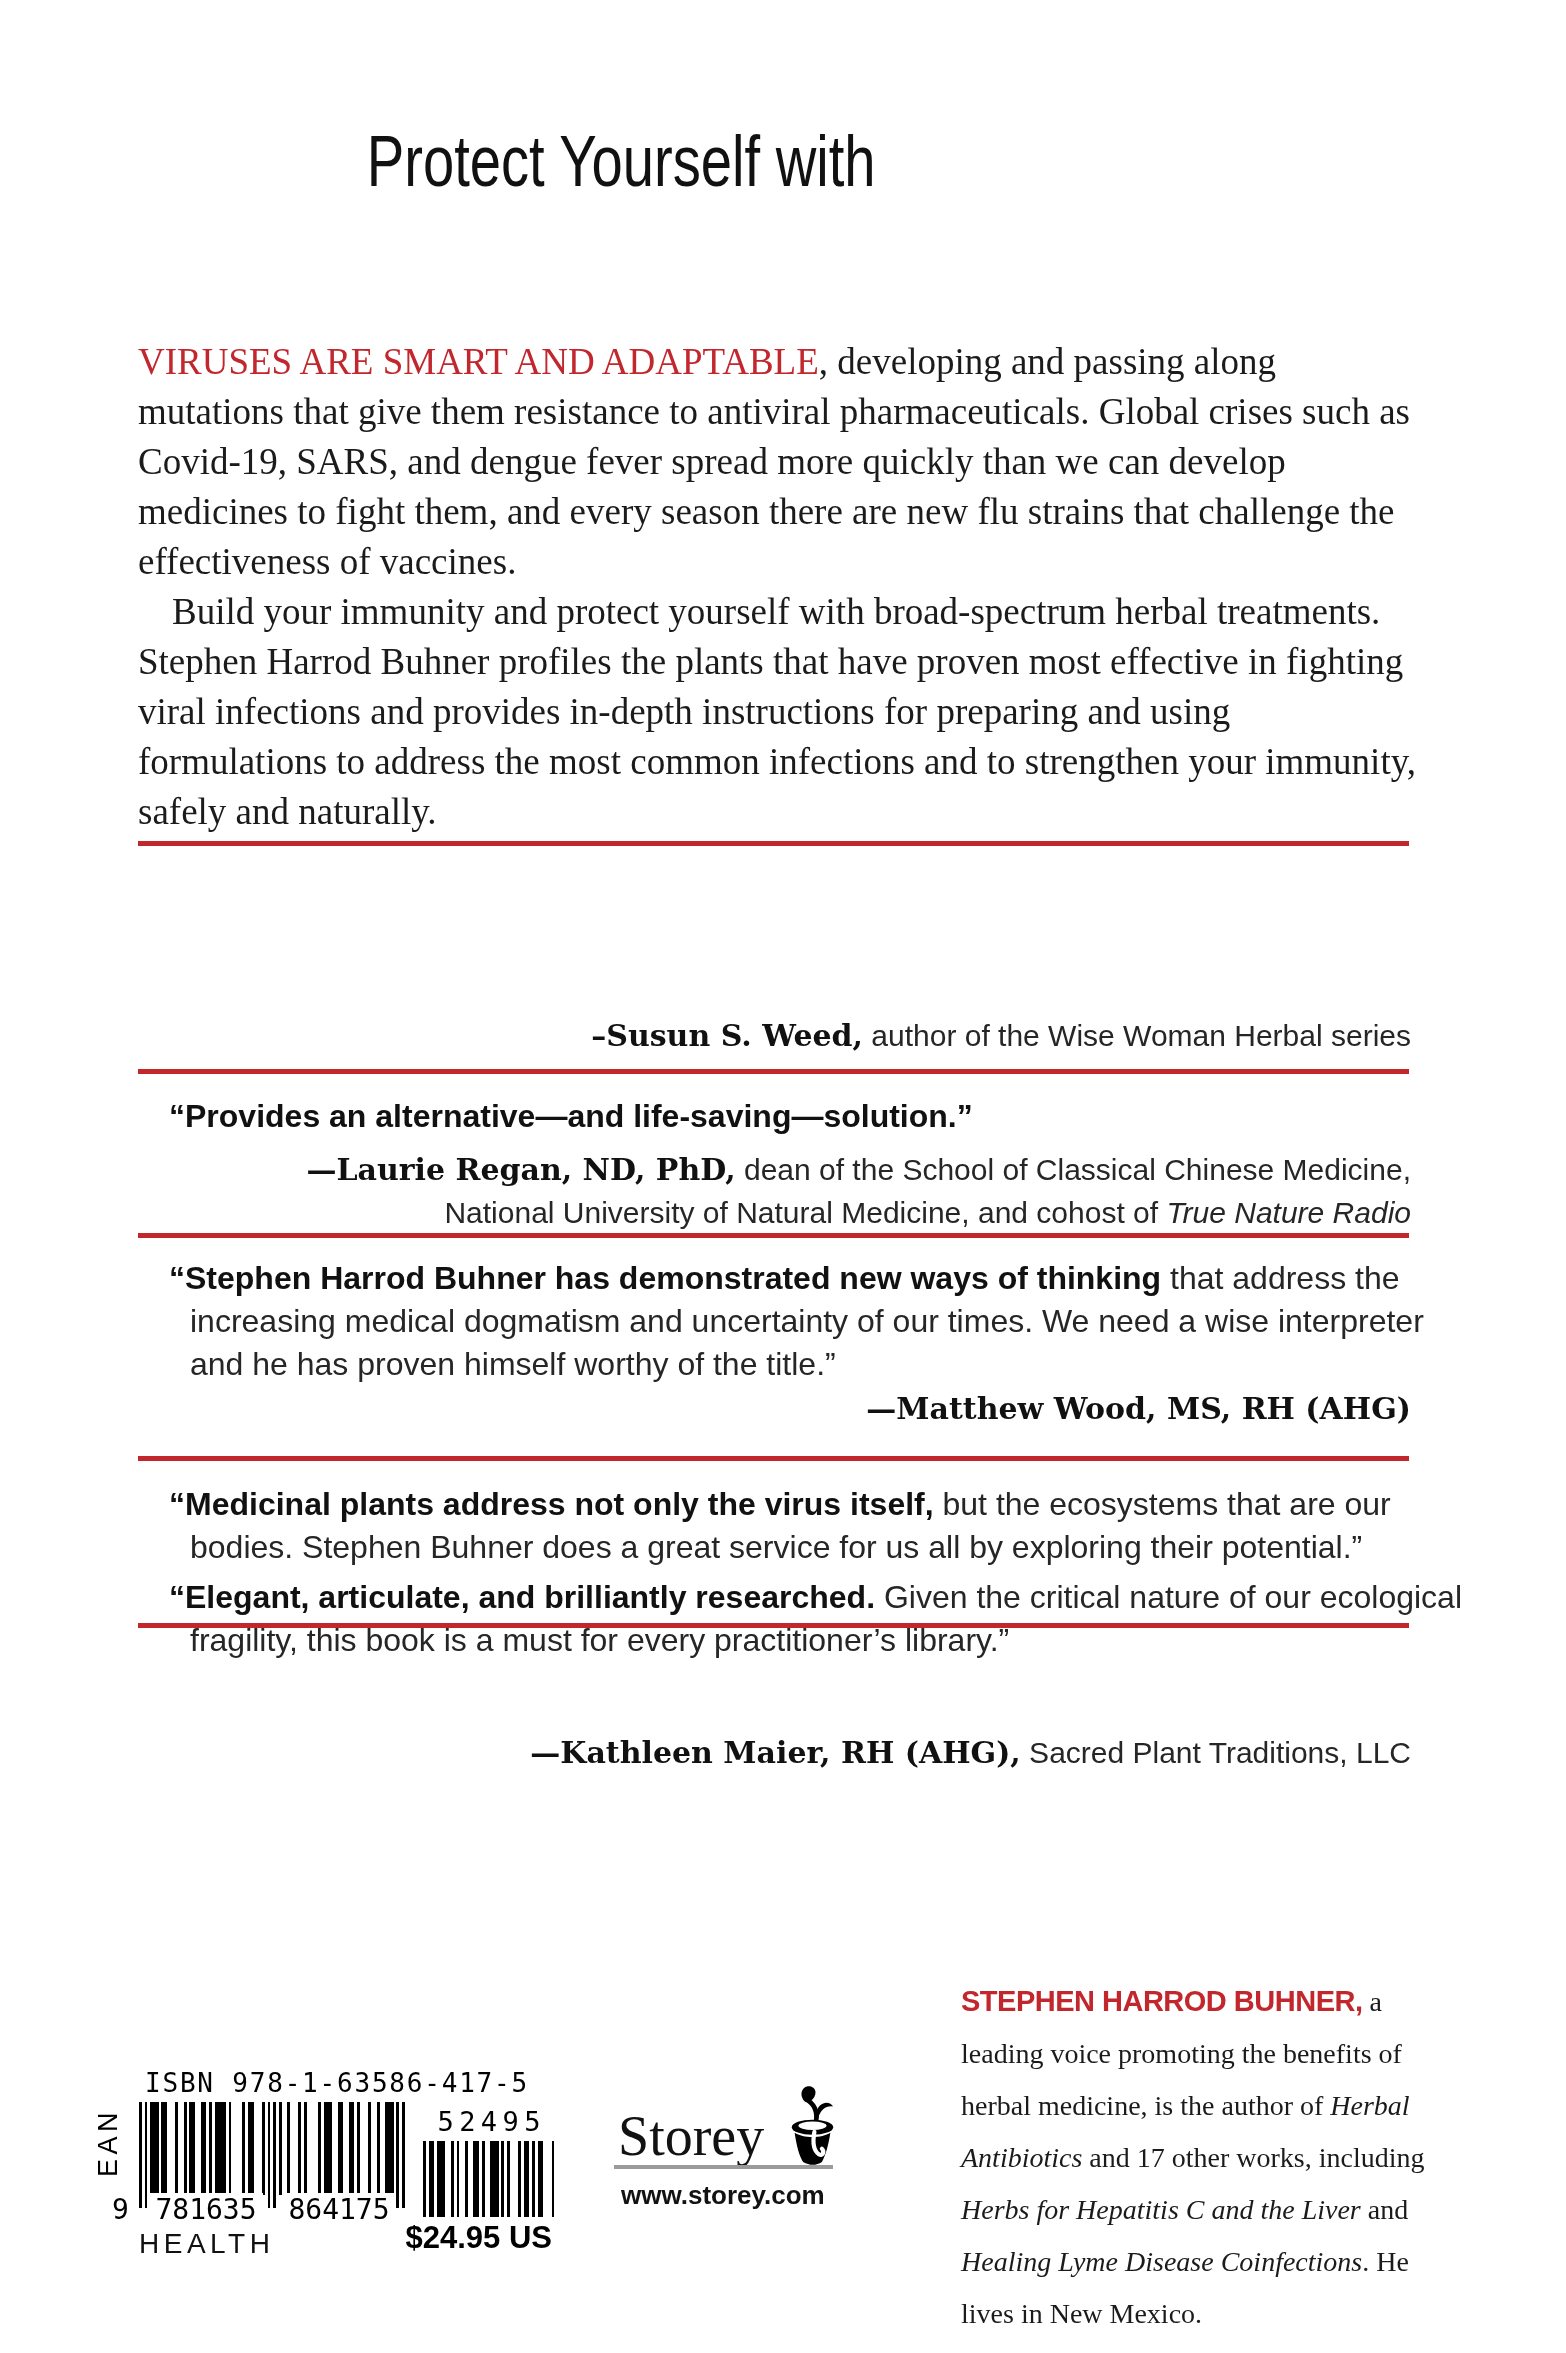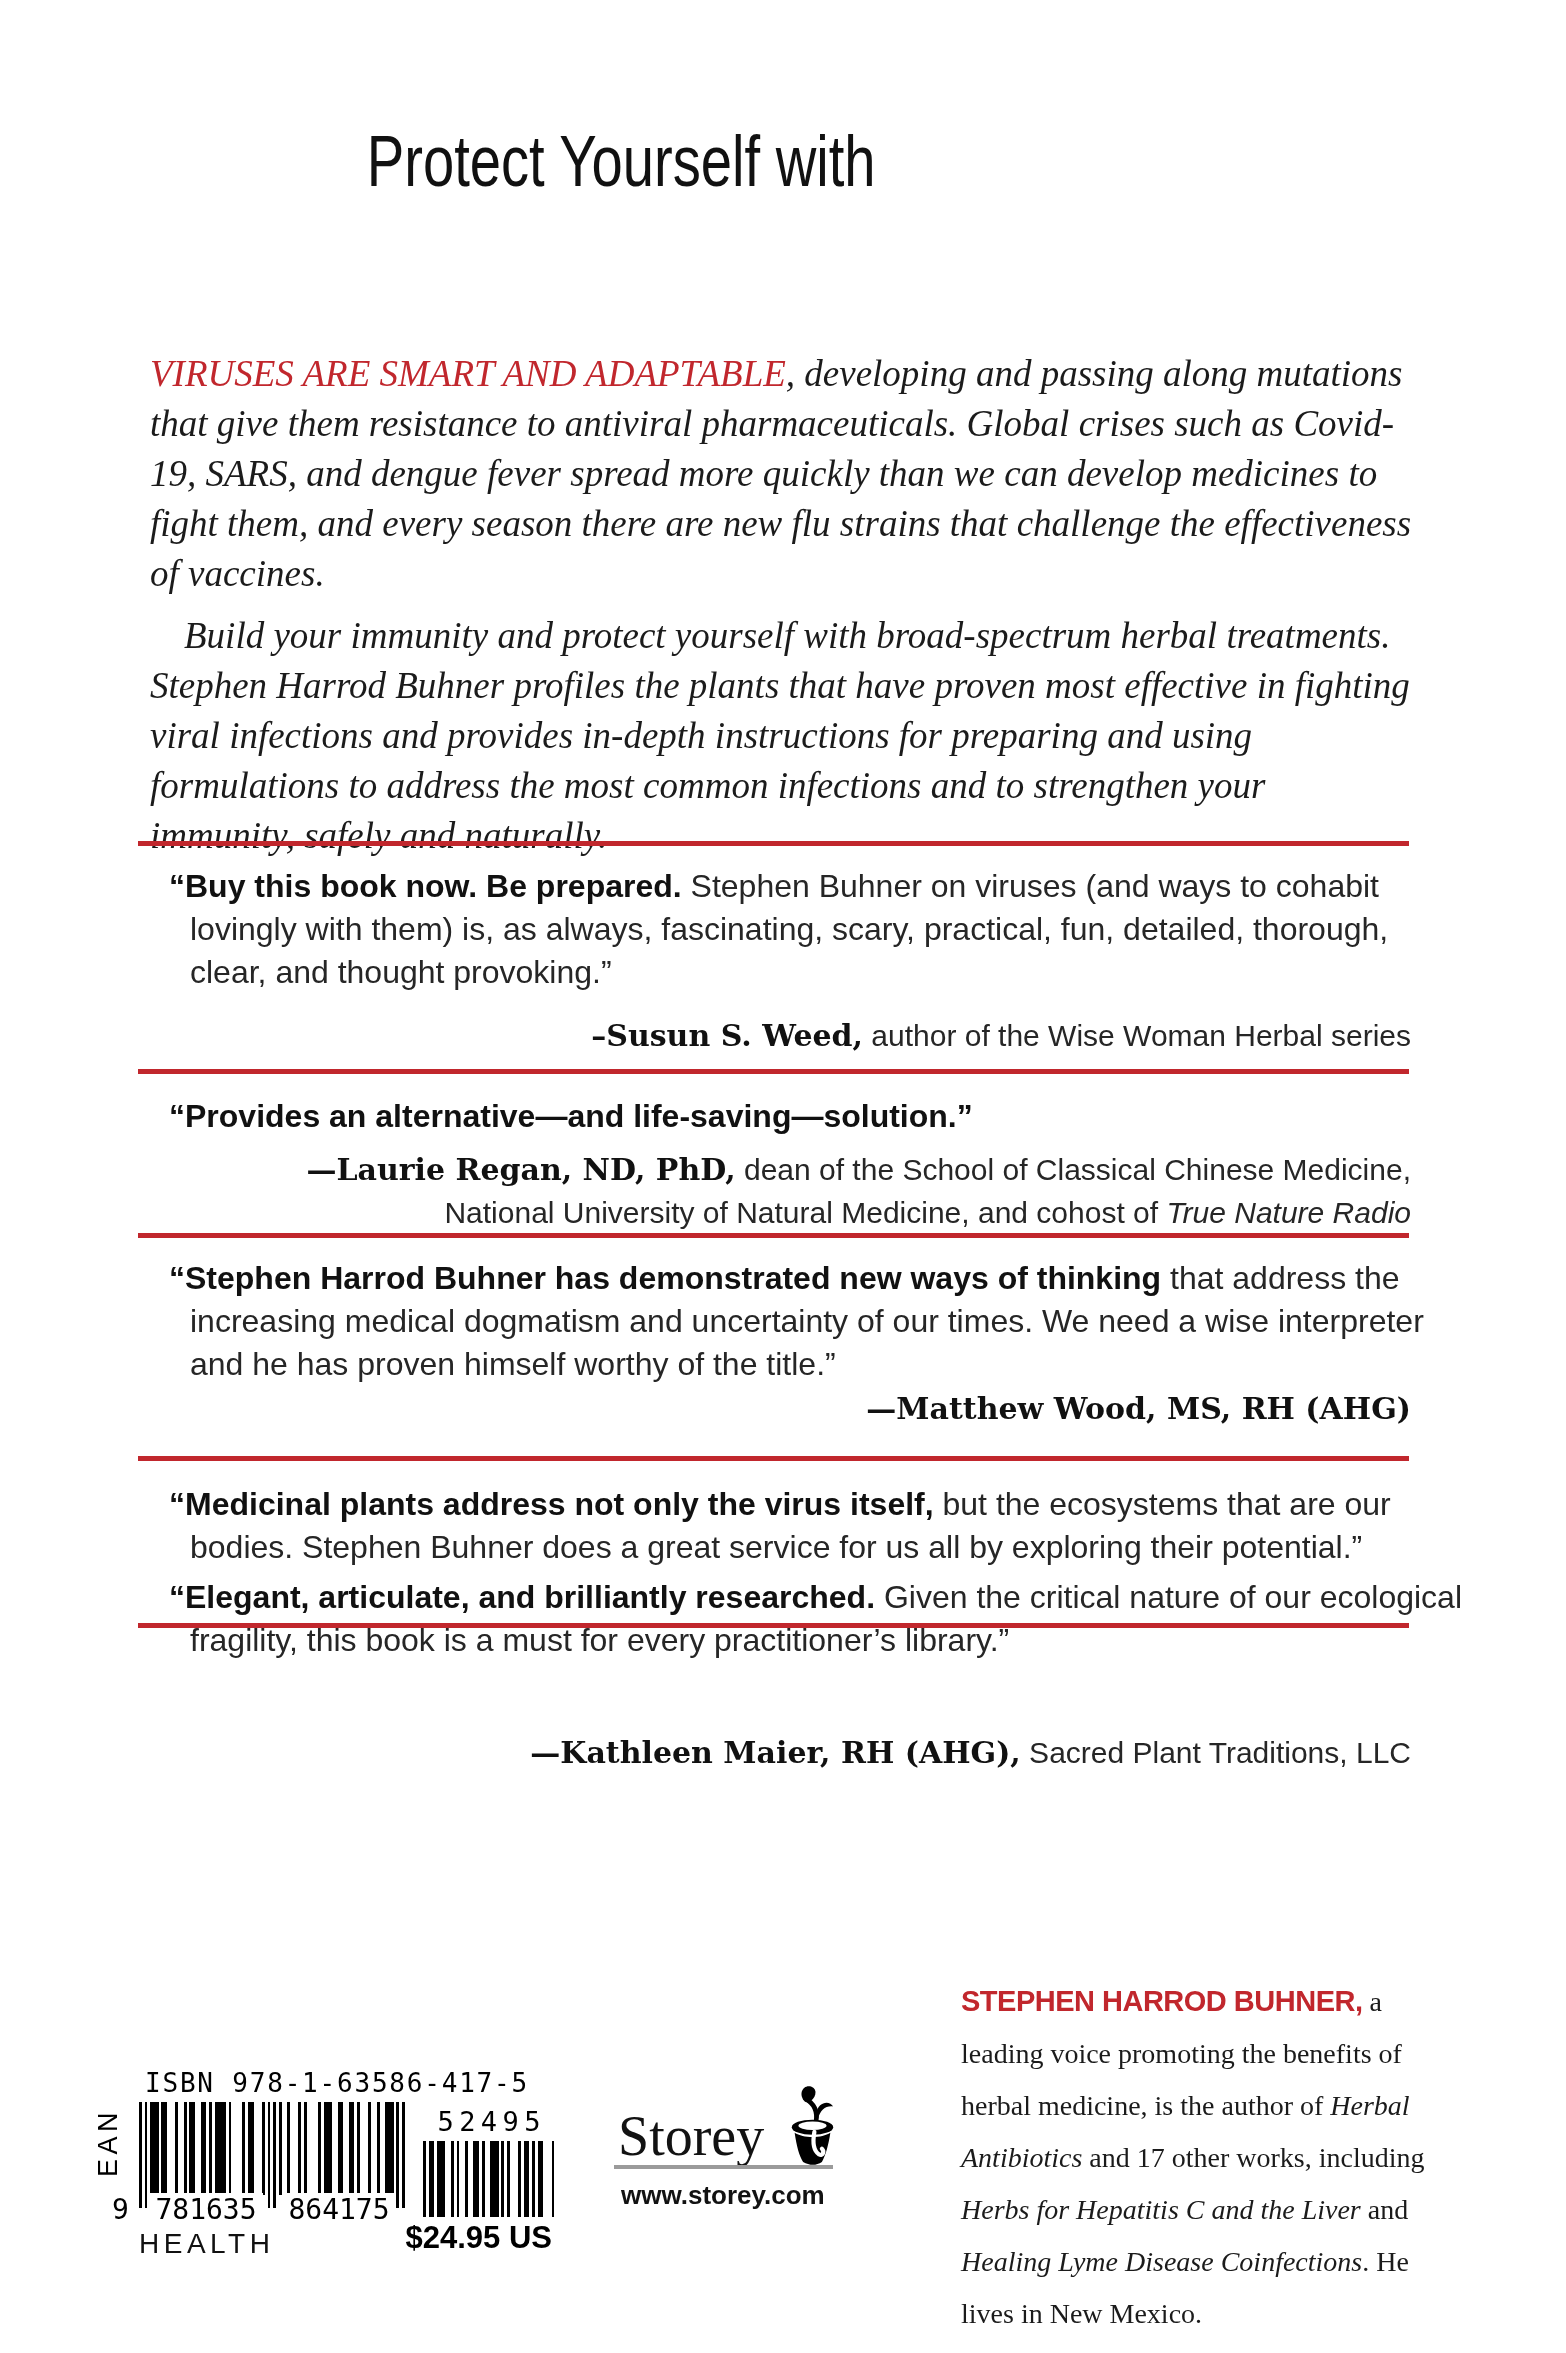--- a/index.html
+++ b/index.html
@@ -11,21 +11,21 @@
   .title-line{width:1242px;text-align:center;white-space:nowrap;color:#111;}
   .cond{display:inline-block;transform-origin:50% 50%;letter-spacing:0px;
         font-family:"Liberation Sans",sans-serif;font-weight:400;}
   #title1{top:123px;left:0;font-size:72px;line-height:76px;}
   #title1 .cond{transform:scaleX(0.78);}
   #title2{top:215px;left:0;font-size:79px;line-height:83px;}
   #title2 .cond{transform:scaleX(0.70);}
 
   
   #intro{left:138px;top:337px;width:1289px;font-size:37px;line-height:50px;}
-  #intro p{margin:12px;font-style:italic;}
+  #intro p{margin:0;}
   #intro .lead{color:#C1272D;}
   #intro .p2{text-indent:34px;}
 
   
   .rule{left:138px;width:1271px;height:4.5px;background:#C1272D;}
 
   
   .quote-text{left:138px;width:1276px;font-family:"Liberation Sans",sans-serif;
               font-size:32px;line-height:43px;color:#262626;
               margin:0;padding-left:52px;text-indent:-21px;}
@@ -85,21 +85,20 @@
     <p><span class="lead">VIRUSES ARE SMART AND ADAPTABLE</span><span>, developing and passing along mutations that give them resistance to antiviral pharmaceuticals. Global crises such as Covid-19, SARS, and dengue fever spread more quickly than we can develop medicines to fight them, and every season there are new flu strains that challenge the effectiveness of vaccines.</span></p>
     <p class="p2">Build your immunity and protect yourself with broad-spectrum herbal treatments. Stephen Harrod Buhner profiles the plants that have proven most effective in fighting viral infections and provides in-depth instructions for preparing and using formulations to address the most common infections and to strengthen your immunity, safely and naturally.</p>
   </div>
 
   <div class="abs rule" style="top:841px"></div>
   <div class="abs rule" style="top:1069px"></div>
   <div class="abs rule" style="top:1233px"></div>
   <div class="abs rule" style="top:1456px"></div>
   <div class="abs rule" style="top:1623px"></div>
 
-  <p class="abs quote-text" style="top:865px"><b>“Buy this book now. Be prepared.</b><span> Stephen Buhner on viruses (and ways to cohabit lovingly with them) is, as always, fascinating, scary, practical, fun, detailed, thorough, clear, and thought provoking.”</span></p>
   <p class="abs attr" style="top:1014px"><span class="name">–Susun S. Weed,</span><span> author of the Wise Woman Herbal series</span></p>
 
   <p class="abs quote-text" style="top:1095px"><b>“Provides an alternative—and life-saving—solution.”</b><span></span></p>
   <p class="abs attr" style="top:1148px">
     <span class="name">—Laurie Regan, ND, PhD,</span><span> dean of the School of Classical Chinese Medicine,</span><br>
     <span>National University of Natural Medicine, and cohost of </span><i>True Nature Radio</i>
   </p>
 
   <p class="abs quote-text" style="top:1257px"><b>“Stephen Harrod Buhner has demonstrated new ways of thinking</b><span> that address the increasing medical dogmatism and uncertainty of our times. We need a wise interpreter and he has proven himself worthy of the title.”</span></p>
   <p class="abs attr" style="top:1387px"><span class="name">—Matthew Wood, MS, RH (AHG)</span><span></span></p>

